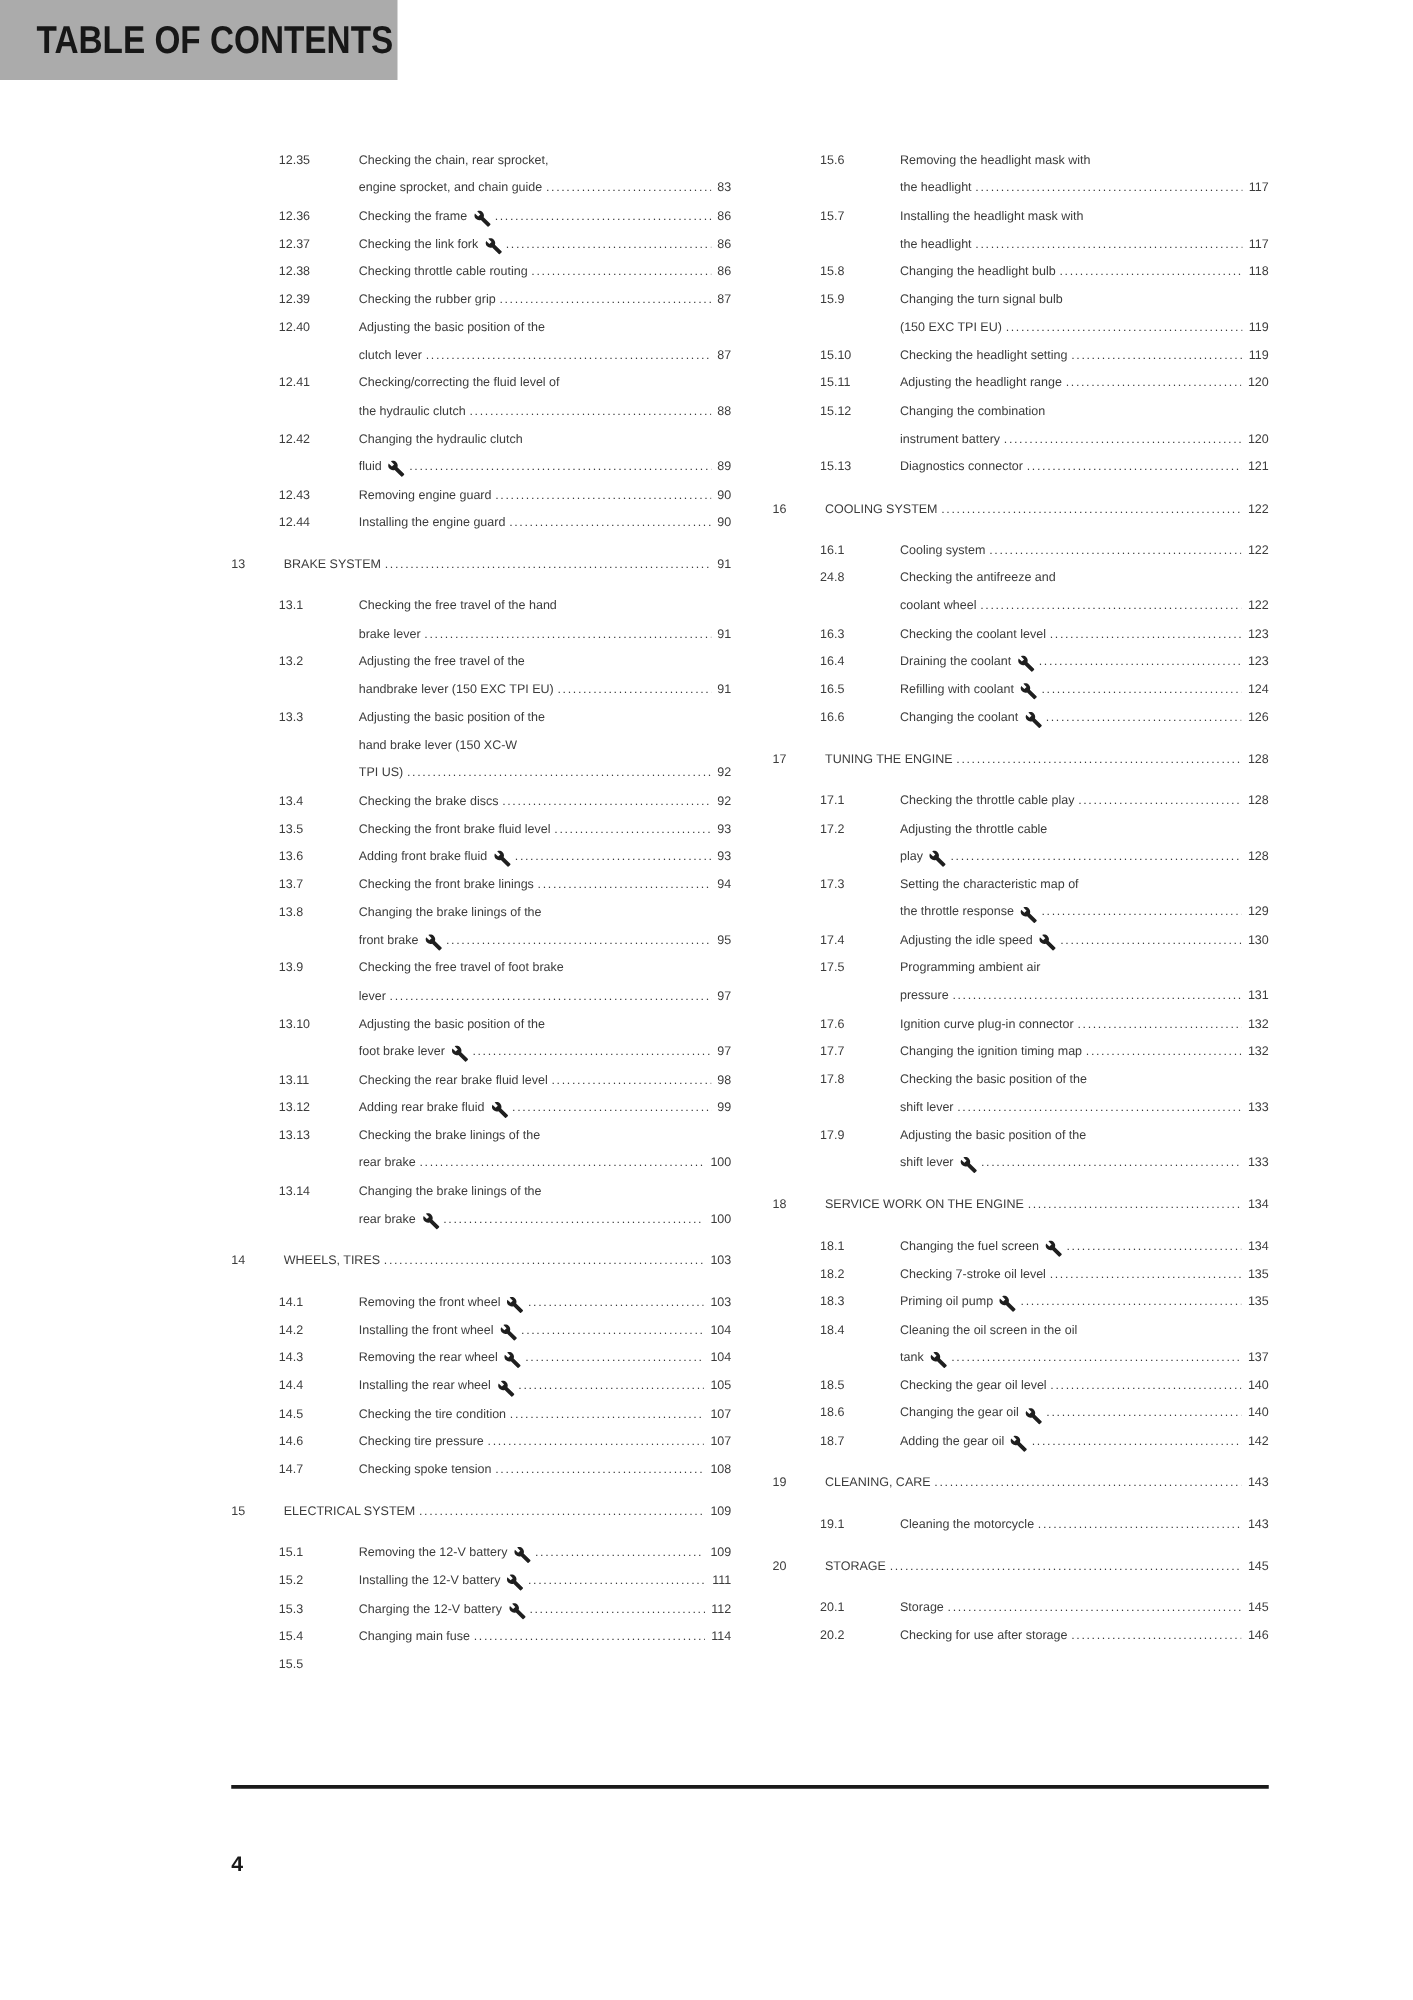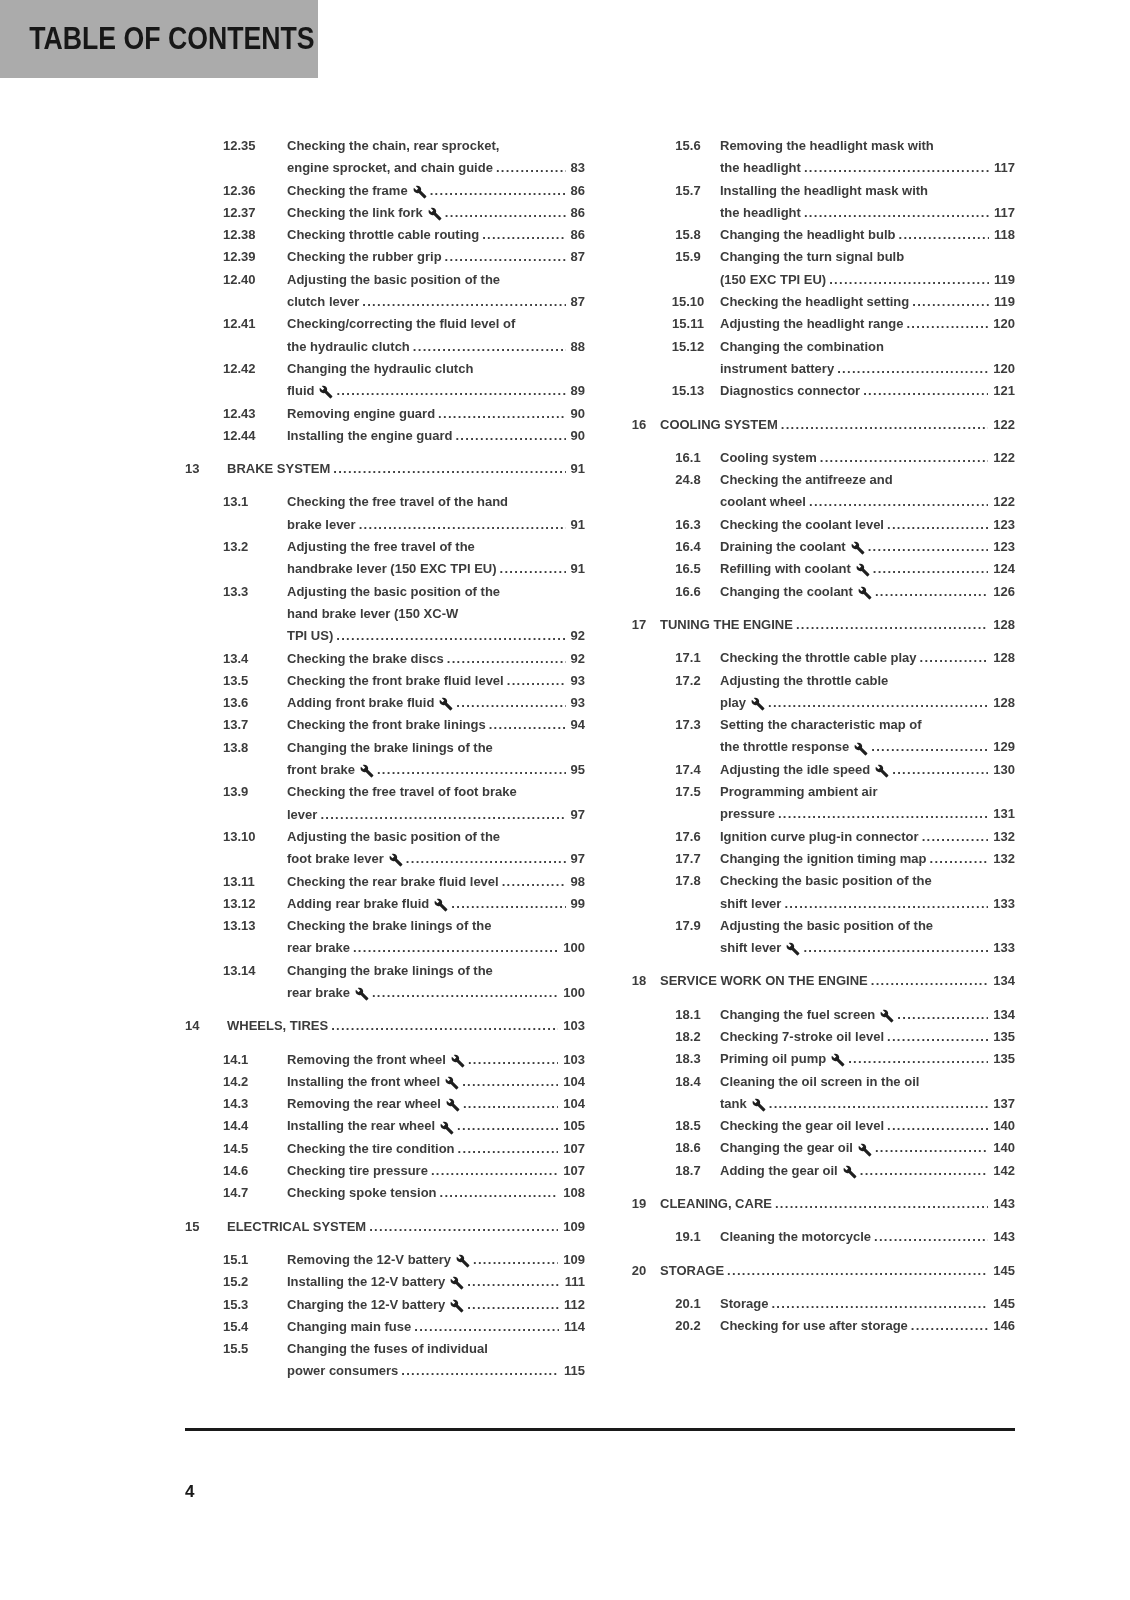--- a/index.html
+++ b/index.html
@@ -2,34 +2,34 @@
 <html><head>
 <meta charset="utf-8">
 <style>
   html,body { margin:0; padding:0; }
   body {
     width:1130px; height:1600px; position:relative; overflow:hidden;
     background:#ffffff; color:#3c3c3c;
     font-family:"Liberation Sans", sans-serif;
   }
   .header-box {
-    position:absolute; left:0; top:0; width:318px; height:78px;
+    position:absolute; left:0; top:0; width:318px; height:64px;
     background:#ababab; display:flex; align-items:center;
   }
   .header-title {
     font-size:31px; font-weight:bold; color:#171717; padding-left:34px;
     white-space:nowrap; letter-spacing:0px;
     transform:scaleX(0.86); transform-origin:left center;
   }
   .col {
-    position:absolute; top:135px; width:400px;
-    font-size:13px; line-height:22.3px;font-weight:bold;
+    position:absolute; top:118px; width:400px;
+    font-size:10px; line-height:22.3px;
   }
   .col-left  { left:185px; }
-  .col-right { left:618px; width:397px;text-align:center; }
+  .col-right { left:618px; width:397px; }
 
   .entry { display:flex; }
   .entry .num { flex:0 0 auto; }
   .entry.sub .num { margin-left:38px; width:64px; }
   .entry.chapter .num { width:42px; }
   .entry.chapter { margin:11px 0; }
 
   .body { flex:1 1 auto; min-width:0; }
   .line { display:flex; align-items:baseline; }
   .txt { white-space:nowrap; }
@@ -521,30 +521,20 @@
       <span class="body">
         <span class="line last">
           <span class="txt">Changing main fuse</span>
           <span class="dots"></span>
           <span class="page-num">114</span>
         </span>
       </span>
     </div>
     <div class="entry sub">
       <span class="num">15.5</span>
-      <span class="body">
-        <span class="line">
-          <span class="txt">Changing the fuses of individual</span>
-        </span>
-        <span class="line last">
-          <span class="txt">power consumers</span>
-          <span class="dots"></span>
-          <span class="page-num">115</span>
-        </span>
-      </span>
     </div>
   </div>
 <div class="col col-right">
     <div class="entry sub">
       <span class="num">15.6</span>
       <span class="body">
         <span class="line">
           <span class="txt">Removing the headlight mask with</span>
         </span>
         <span class="line last">

